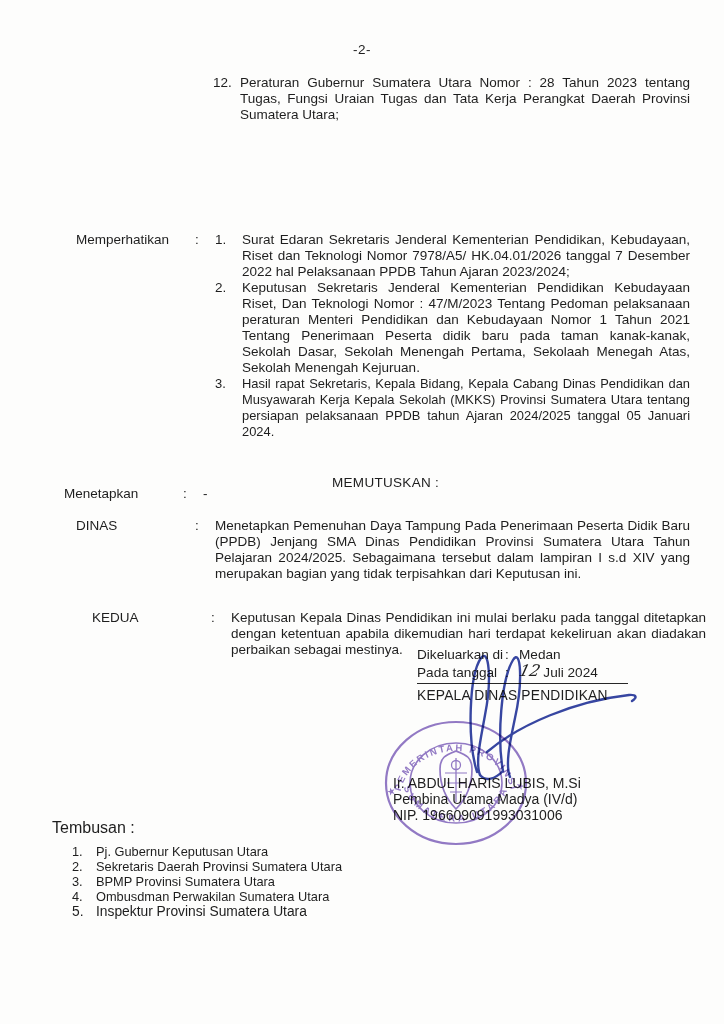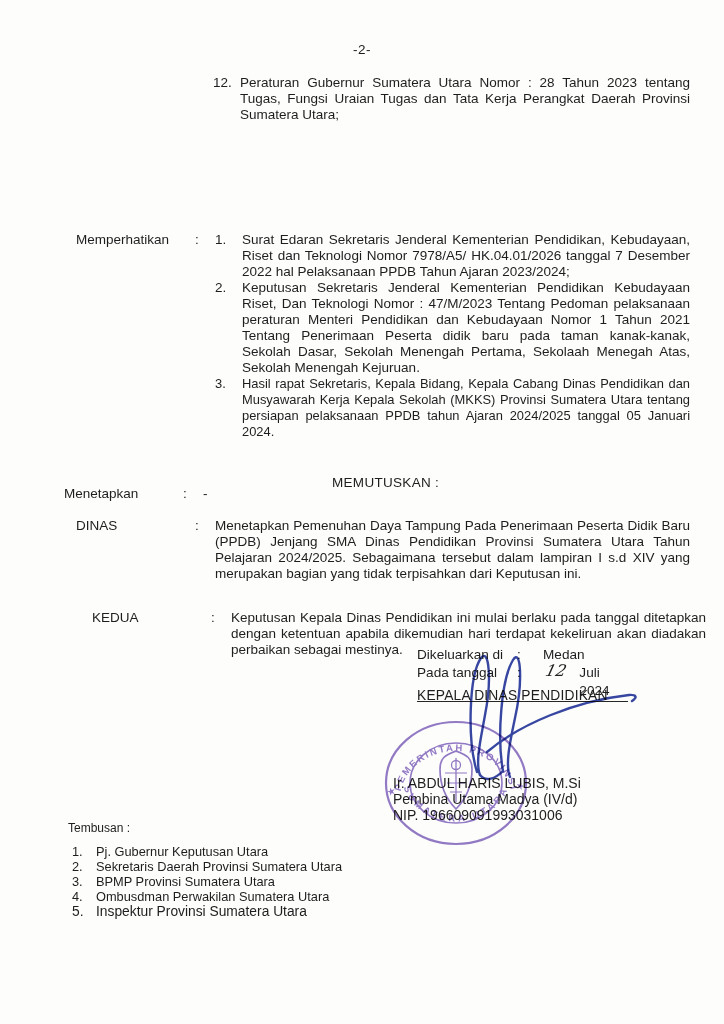--- a/index.html
+++ b/index.html
@@ -22,33 +22,33 @@
   
   .lcrow { display:flex; align-items:flex-start; }
   .lcrow .lbl { flex:none; width:119px; }
   .lcrow .cln { flex:none; width:20px; }
   .lcrow .cnt { width:475px; }
 
   .memutuskan { left:332px; top:475px; letter-spacing:.3px;text-align:center; }
 
   
   .iss { left:417px; top:646px; }
-  .iss-row { display:flex; line-height:18px; font-size:13.6px;gap:12px; }
+  .iss-row { display:flex; line-height:18px; font-size:13.6px; }
   .iss-lbl { flex:none; width:88px; }
   .iss-cln { flex:none; width:14px; }
   .iss-underline { border-bottom:1.6px solid #272727; width:211px; padding-bottom:1px; }
   .handwrite {
     display:inline-block; font-family:"DejaVu Serif", serif; font-style:italic;
     font-size:16px; line-height:14px; transform:skewX(-14deg); margin-right:4px;
   }
   .office { left:417px; top:687px; font-size:13.8px; line-height:17.5px; letter-spacing:.2px; }
   .signer { left:393px; top:775px; font-weight:normal; font-size:14px; line-height:16.2px; }
 
   
-  .tembusan-label { left:68px; top:820px; font-size:12px; }
+  .tembusan-label { left:52px; top:820px; font-size:16px; }
   .tembusan-list { left:72px; top:844px; font-size:12.8px; line-height:15.1px; }
   .tembusan-list .li .num { width:24px; }
   .tembusan-list .li.big { font-size:13.8px; }
 
   .stamp-svg { left:381px; top:718px; width:150px; height:132px; mix-blend-mode:multiply; opacity:.88; pointer-events:none; }
   .sig-svg { left:425px; top:630px; width:235px; height:170px; mix-blend-mode:multiply; opacity:.95; pointer-events:none; }
 
   .small3 { font-size:12.9px; } 
 </style>
 </head>

